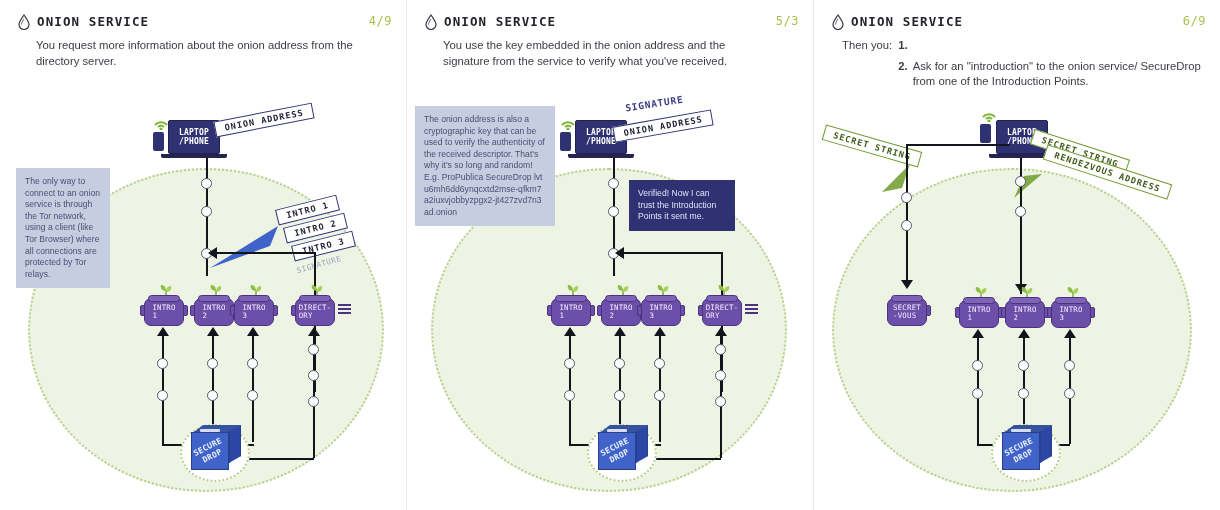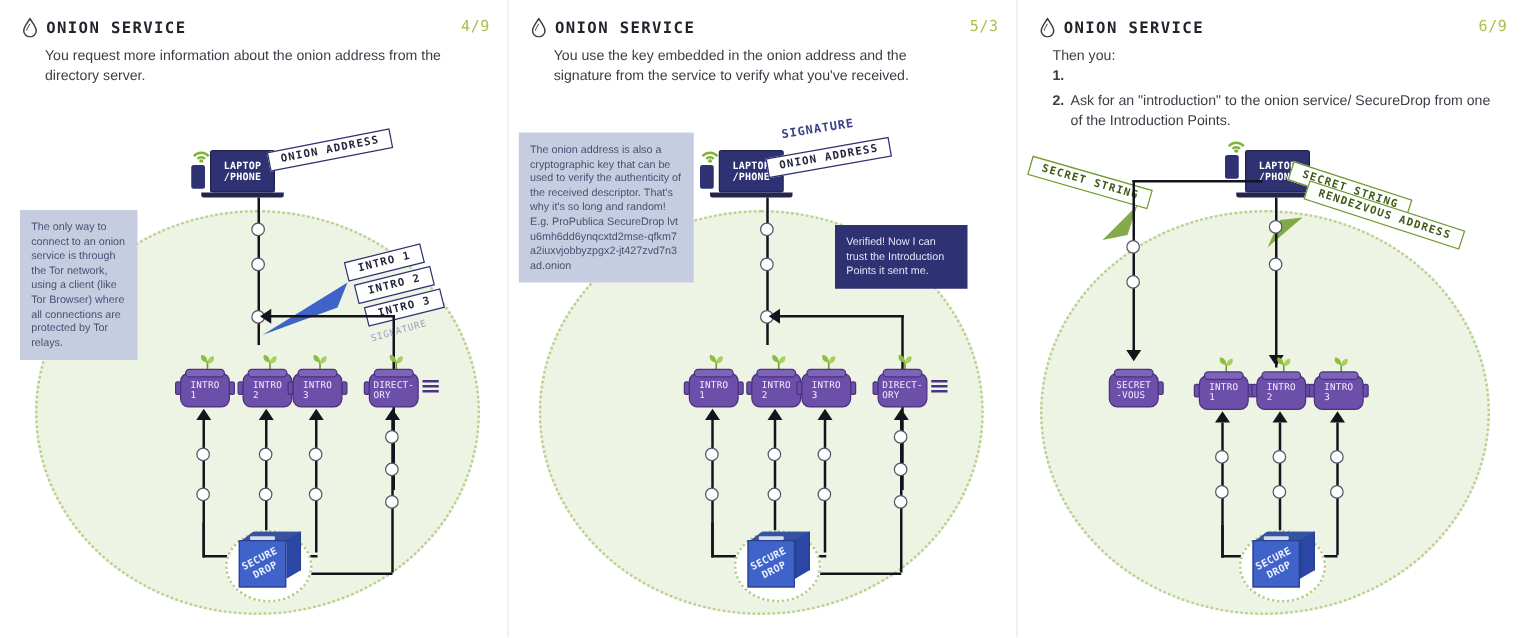--- a/index.html
+++ b/index.html
@@ -25,21 +25,21 @@
   }
   .pagenum{
     position:absolute;right:14px;top:14px;
     font-family:"DejaVu Sans Mono","Liberation Mono",monospace;
     font-size:12px;color:#a6c24b;letter-spacing:.5px;
   }
 
   
   .lede{position:absolute;left:36px;top:38px;width:330px;font-size:11.3px;line-height:15.5px;color:#3c3c46;}
   .lede p{margin:0;}
-  .then-row{position:absolute;left:28px;top:38px;width:360px;font-size:11.3px;line-height:15.5px;color:#3c3c46;display:flex;flex-direction:column;}
+  .then-row{position:absolute;left:28px;top:38px;width:360px;font-size:11.3px;line-height:15.5px;color:#3c3c46;display:flex;}
   .then-label{flex:0 0 auto;padding-right:6px;}
   .then-list{margin:0;padding:0;list-style:none;}
   .then-list li{display:flex;margin-bottom:5px;}
   .then-list li .num{font-weight:bold;flex:0 0 auto;padding-right:5px;}
 
   
   .canvas{position:absolute;left:0;top:96px;width:406.66px;height:414px;}
 
   
   .cloud{
@@ -122,21 +122,21 @@
     font-family:"DejaVu Sans Mono","Liberation Mono",monospace;
     font-size:8.6px;font-weight:bold;letter-spacing:1px;color:#24243a;white-space:nowrap;
   }
   .tag.green{border-color:#6f9b2e;color:#3f5a18;}
 
   
   .bubble{
     position:absolute;background:#c6cde0;color:#4a4f74;
     font-size:8.6px;line-height:11.6px;padding:8px 9px;box-sizing:border-box;
   }
-  .bubble.dark{background:#2f3272;color:#dfe2f6;margin-left:39px;}
+  .bubble.dark{background:#2f3272;color:#dfe2f6;}
   .bubble .tail{position:absolute;width:0;height:0;}
   .mono-addr{word-break:break-all;}
 
   
   .scribble{position:absolute;font-family:"DejaVu Sans Mono","Liberation Mono",monospace;
     font-size:7.5px;letter-spacing:.6px;color:#9aa0bb;white-space:nowrap;}
   .sig{position:absolute;font-family:"DejaVu Sans Mono","Liberation Mono",monospace;
     font-size:9.5px;font-weight:bold;letter-spacing:.8px;color:#3b3f86;white-space:nowrap;}
 </style>
 </head>

